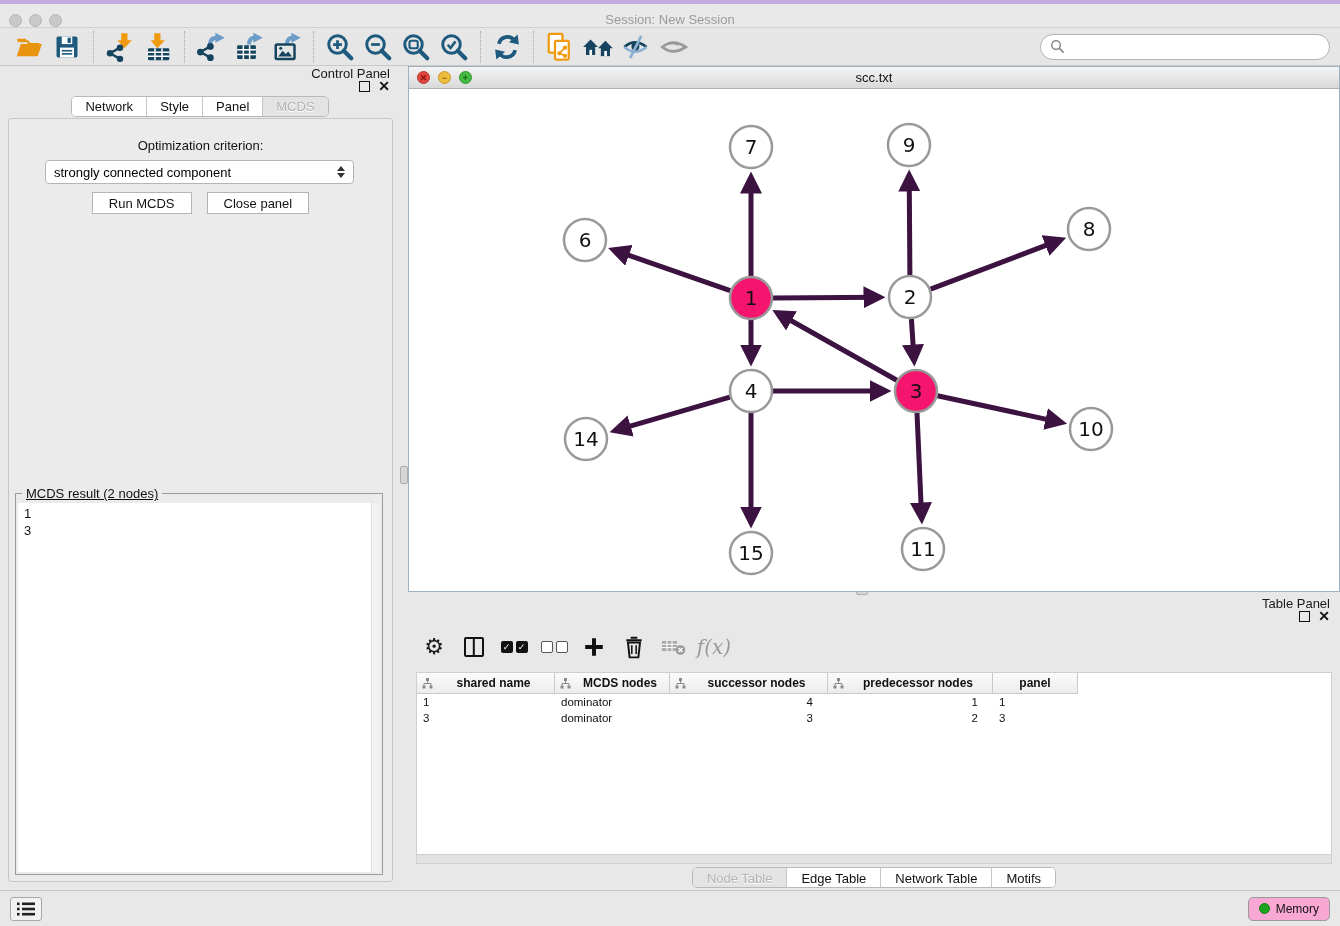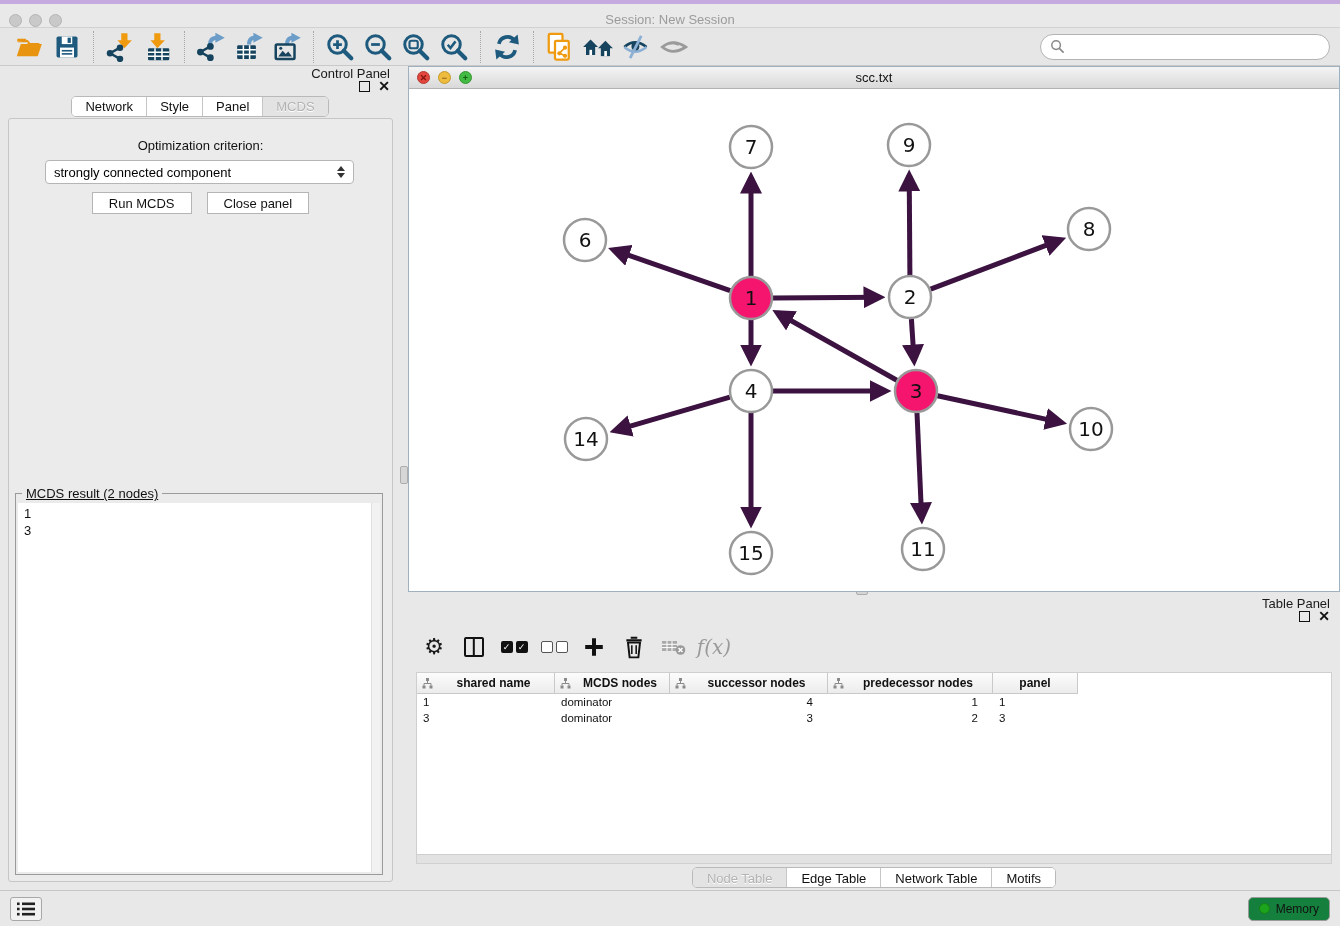--- a/index.html
+++ b/index.html
@@ -84,21 +84,21 @@
   .c0 { width:138px; } .c1 { width:115px; } .c2 { width:158px; } .c3 { width:165px; } .c4 { width:85px; }
   .tp-bottomstrip { position:absolute; left:8px; right:8px; bottom:0; height:9px; background:#e2e2e2; border:1px solid #d0d0d0; border-top:none; }
 
   
   .bottom-tabs { position:absolute; left:408px; top:864px; width:932px; height:26px; display:flex; justify-content:center; align-items:center; }
   .seg.big .seg-item { height:22px; font-size:13px; padding:0 14px; }
 
   
   .status-bar { position:absolute; left:0; top:890px; width:1340px; height:36px; background:#e8e8e8; border-top:1px solid #c6c6c6; display:flex; align-items:center; padding:0 10px; }
   .list-btn { width:32px; height:24px; border:1px solid #a8a8a8; border-radius:3px; background:#f2f2f2; display:flex; align-items:center; justify-content:center; cursor:pointer; }
-  .memory-btn { margin-left:auto; height:24px; border:1px solid #9a9a9a; border-radius:5px; background:#15803d; display:flex; align-items:center; gap:6px; padding:0 10px; font-size:12px; color:#111; cursor:pointer; }
+  .memory-btn { margin-left:auto; height:24px; border:1px solid #9a9a9a; border-radius:5px; background:#f9a8d4; display:flex; align-items:center; gap:6px; padding:0 10px; font-size:12px; color:#111; cursor:pointer; }
   .mem-dot { width:11px; height:11px; border-radius:50%; background:#1ca41c; border:1px solid #148014; }
 
   svg text { font-family:"DejaVu Sans", sans-serif; }
 </style>
 </head>
 <body>
 
 <div class="top-accent"></div>
 <div class="titlebar">
   <div class="traffic">

